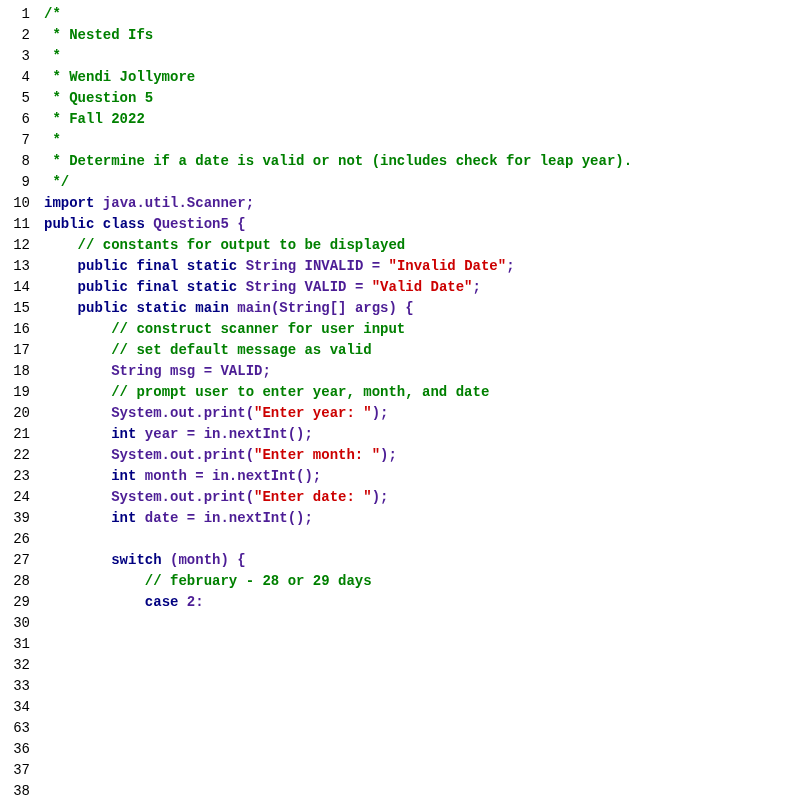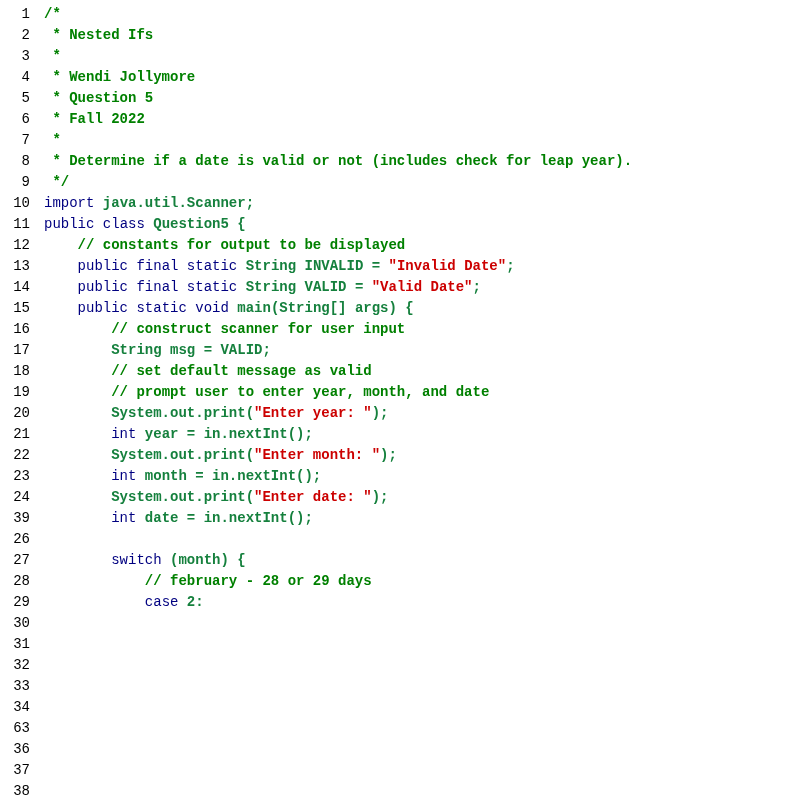--- a/index.html
+++ b/index.html
@@ -45,24 +45,24 @@
       flex-direction: column;
       flex: 1;
       padding-left: 8px;
     }
 
     .code-line {
       white-space: pre;
       display: block;
     }
 
-    .keyword { color: #000080; font-weight: normal; text-align: center; }
+    .keyword { color: #000080; font-weight: bold; text-align: center; }
     .comment { color: #008000; font-weight: bold; }
     .string { color: #cc0000; font-weight: bold; }
-    .normal { color: #15803d; font-weight: bold; }
+    .normal { color: #4c1d95; font-weight: bold; }
   </style>
 </head>
 <body>
 
 <div class="code-container">
   <div class="line-numbers" id="line-numbers">
       <span class="line-number">1</span>
       <span class="line-number">2</span>
       <span class="line-number">3</span>
       <span class="line-number">4</span>
@@ -112,26 +112,26 @@
       <span class="code-line"><span class="comment"> * Determine if a date is valid or not (includes check for leap year).</span></span>
       <span class="code-line"><span class="comment"> */</span></span>
       <span class="code-line"><span class="keyword">import</span><span class="normal"> java.util.Scanner;</span></span>
       <span class="code-line"></span>
       <span class="code-line"><span class="keyword">public</span><span class="normal"> </span><span class="keyword">class</span><span class="normal"> Question5 {</span></span>
       <span class="code-line"></span>
       <span class="code-line"><span class="normal">    </span><span class="comment">// constants for output to be displayed</span></span>
       <span class="code-line"><span class="normal">    </span><span class="keyword">public</span><span class="normal"> </span><span class="keyword">final</span><span class="normal"> </span><span class="keyword">static</span><span class="normal"> String INVALID = </span><span class="string">"Invalid Date"</span><span class="normal">;</span></span>
       <span class="code-line"><span class="normal">    </span><span class="keyword">public</span><span class="normal"> </span><span class="keyword">final</span><span class="normal"> </span><span class="keyword">static</span><span class="normal"> String VALID = </span><span class="string">"Valid Date"</span><span class="normal">;</span></span>
       <span class="code-line"></span>
-      <span class="code-line"><span class="normal">    </span><span class="keyword">public</span><span class="normal"> </span><span class="keyword">static</span><span class="normal"> </span><span class="keyword">void</span><span class="normal"> main(String[] args) {</span></span>
+      <span class="code-line"><span class="normal">    </span><span class="keyword">public</span><span class="normal"> </span><span class="keyword">static</span><span class="normal"> </span><span class="keyword">main</span><span class="normal"> main(String[] args) {</span></span>
       <span class="code-line"></span>
       <span class="code-line"><span class="normal">        </span><span class="comment">// construct scanner for user input</span></span>
       <span class="code-line"></span>
+      <span class="code-line"><span class="normal">        </span><span class="comment">// set default message as valid</span></span>
       <span class="code-line"><span class="normal">        String msg = VALID;</span></span>
-      <span class="code-line"><span class="normal">        </span><span class="comment">// set default message as valid</span></span>
       <span class="code-line"></span>
       <span class="code-line"><span class="normal">        </span><span class="comment">// prompt user to enter year, month, and date</span></span>
       <span class="code-line"><span class="normal">        System.out.print(</span><span class="string">"Enter year: "</span><span class="normal">);</span></span>
       <span class="code-line"><span class="normal">        </span><span class="keyword">int</span><span class="normal"> year = in.nextInt();</span></span>
       <span class="code-line"><span class="normal">        System.out.print(</span><span class="string">"Enter month: "</span><span class="normal">);</span></span>
       <span class="code-line"><span class="normal">        </span><span class="keyword">int</span><span class="normal"> month = in.nextInt();</span></span>
       <span class="code-line"><span class="normal">        System.out.print(</span><span class="string">"Enter date: "</span><span class="normal">);</span></span>
       <span class="code-line"><span class="normal">        </span><span class="keyword">int</span><span class="normal"> date = in.nextInt();</span></span>
       <span class="code-line"></span>
       <span class="code-line"><span class="normal">        </span></span>

